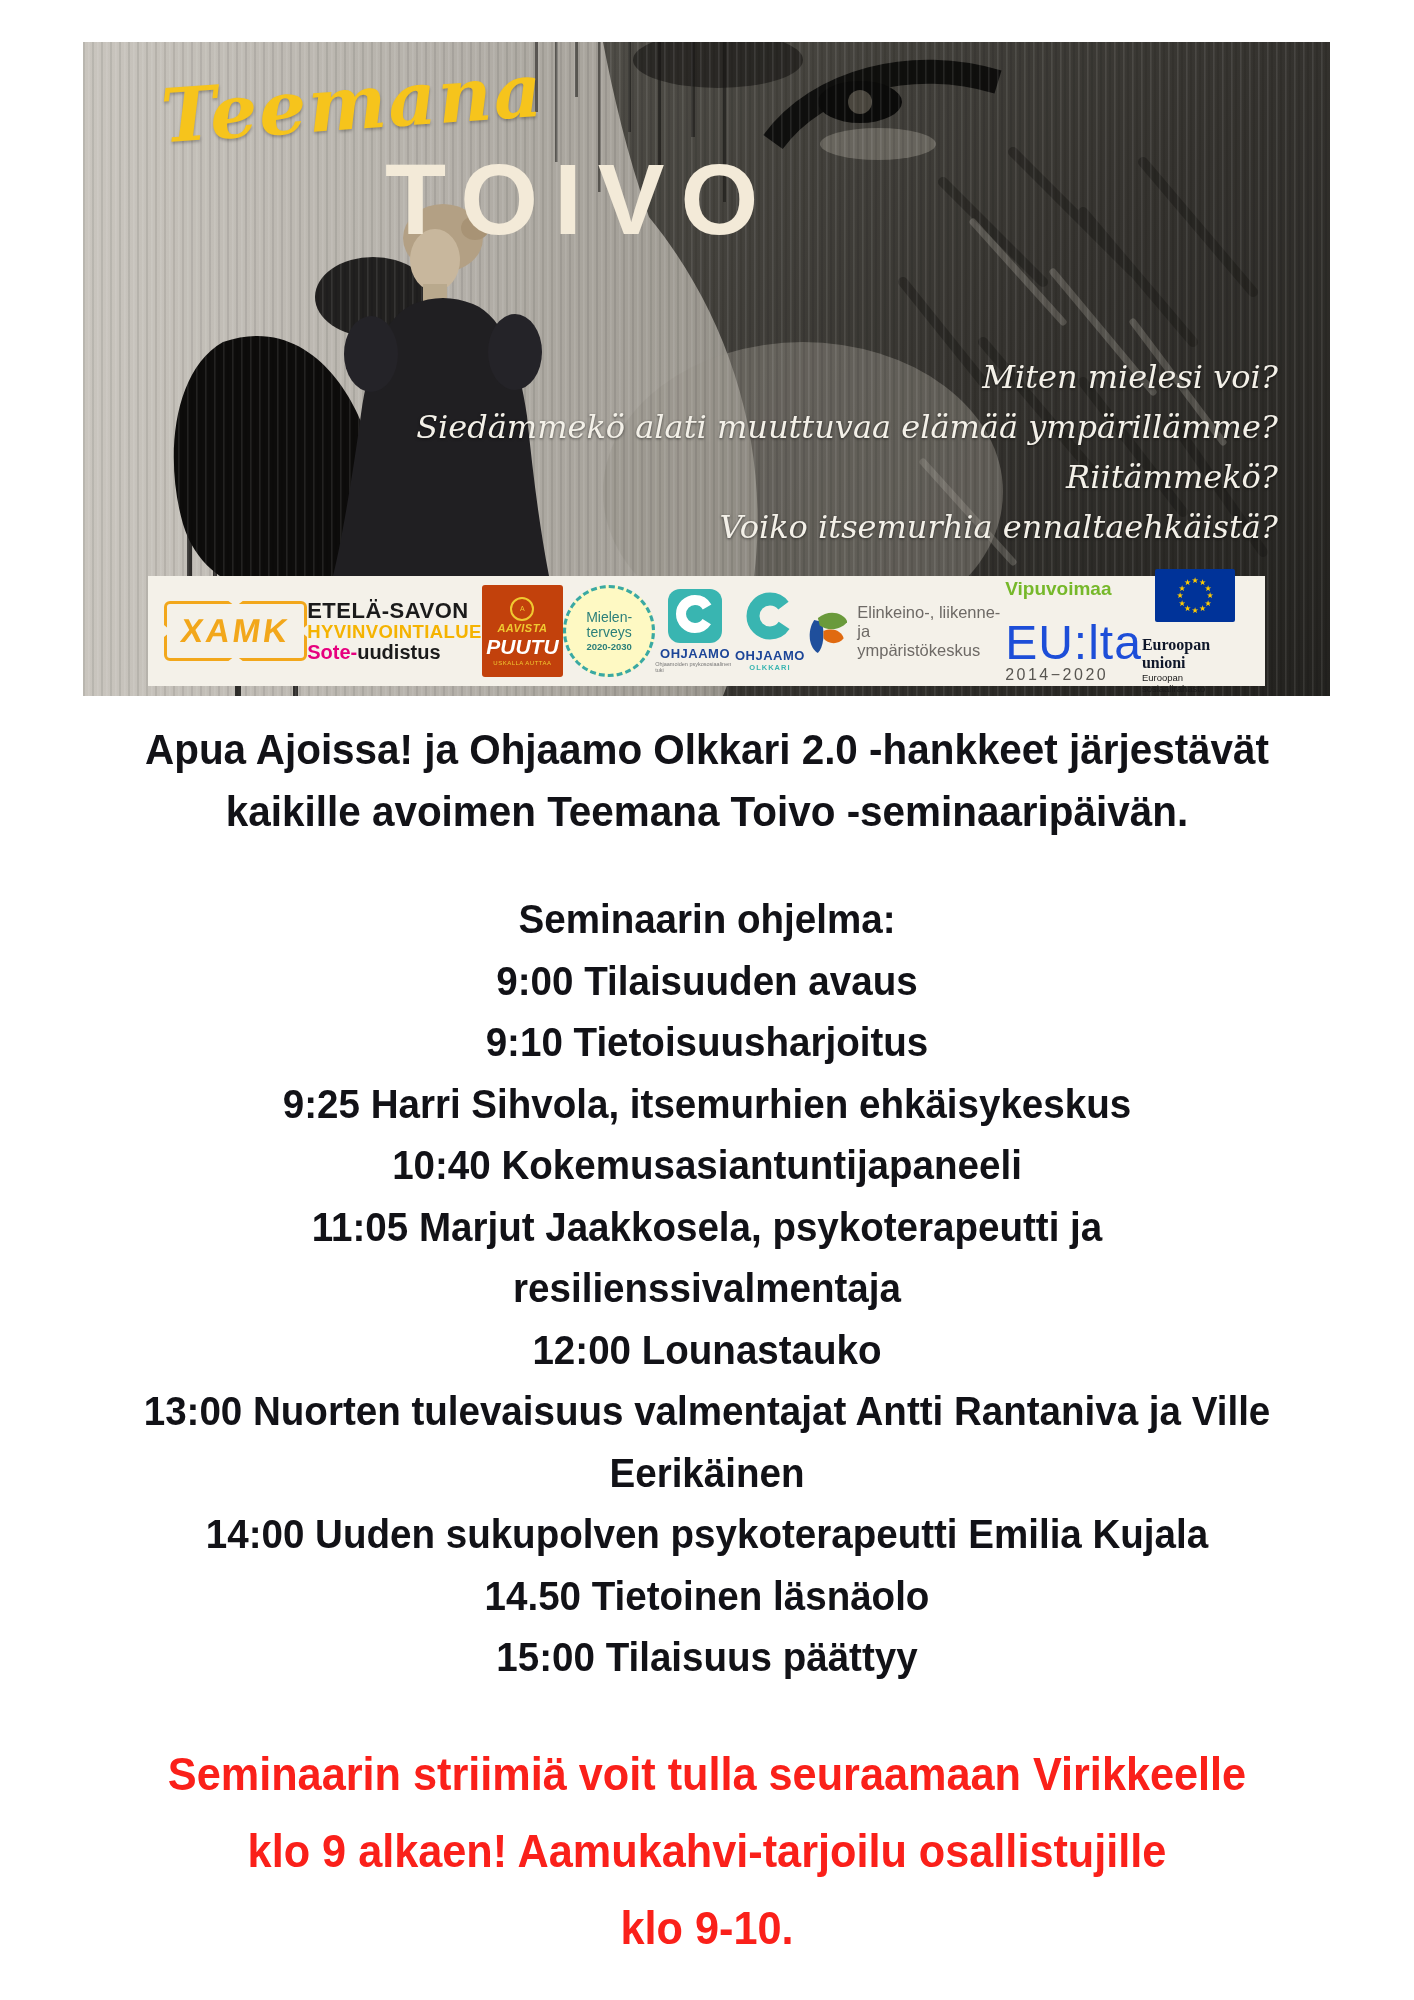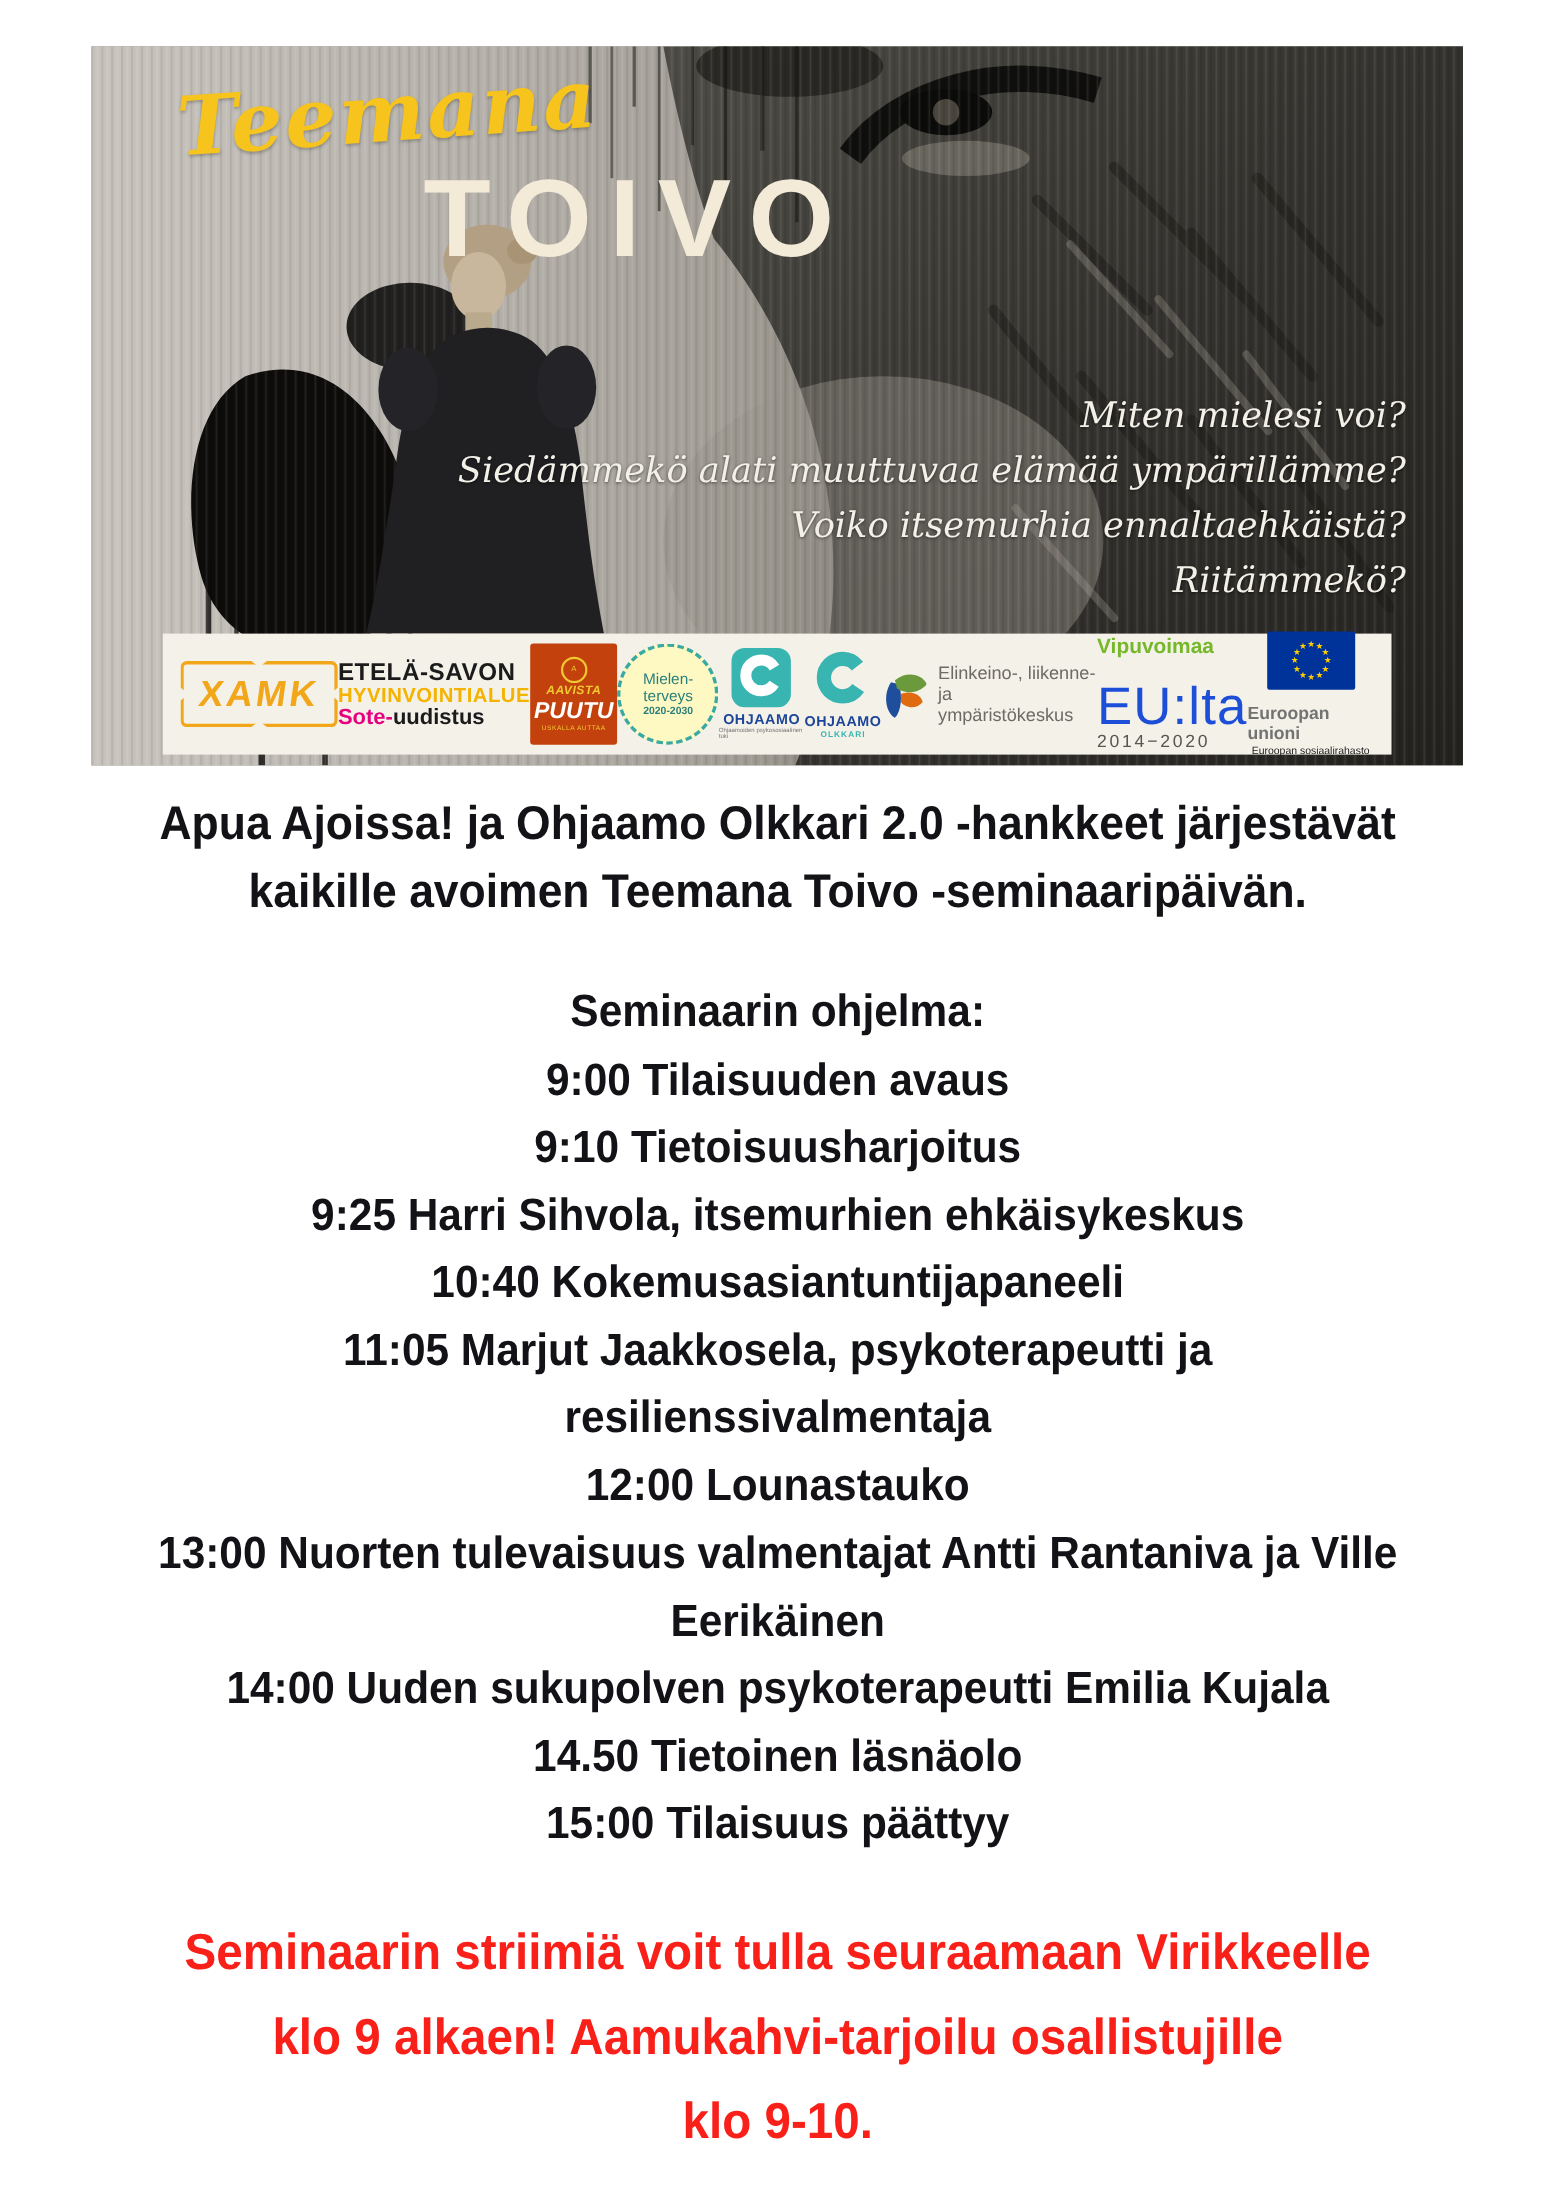--- a/index.html
+++ b/index.html
@@ -73,21 +73,21 @@
   .oh-label{font-size:13px;font-weight:800;color:#1c4598;letter-spacing:.5px;margin-top:3px;}
   .oh-sub{font-size:5.5px;color:#777;}
   .oh-sub.teal{font-size:7.5px;font-weight:800;color:#39b5b1;letter-spacing:1px;}
   .ely{flex-direction:row;gap:10px;}
   .ely-text{font-size:16.5px;color:#6e6a66;line-height:19px;}
   .vipu{align-items:flex-start;line-height:1;}
   .v1{font-size:19px;font-weight:800;color:#76b82a;}
   .v2{font-size:48px;color:#1d4ed8;letter-spacing:1px;margin-top:21px;}
   .v3{font-size:16px;color:#585651;letter-spacing:2.5px;}
   .eu-flag{width:80px;height:53px;background:#003399;border-radius:2px;position:relative;}
-  .eu1{font-size:16px;font-weight:600;color:#737373;margin-top:14px;}
+  .eu1{font-size:16px;font-weight:600;color:#0f172a;margin-top:14px;font-family:Liberation Serif, serif;}
   .eu2{font-size:9.5px;color:#1a1a1a;}
   
   .intro{
     position:absolute;top:718px;left:0;width:1414px;text-align:center;
     font-size:43px;font-weight:bold;color:#121217;line-height:62px;
     transform:scaleX(.94);transform-origin:50% 0;white-space:nowrap;
   }
   .program{
     position:absolute;top:889px;left:0;width:1414px;text-align:center;
     font-size:41px;font-weight:bold;color:#121217;line-height:61.5px;
@@ -189,22 +189,22 @@
         <ellipse cx="432" cy="310" rx="27" ry="38" fill="#242328"></ellipse>
       </g>
     </svg>
 
     <div class="kicker">Teemana</div>
     <div class="title">TOIVO</div>
     <div class="questions">
 
     <div>Miten mielesi voi?</div>
         <div>Siedämmekö alati muuttuvaa elämää ympärillämme?</div>
+        <div>Riitämmekö?</div>
         <div>Voiko itsemurhia ennaltaehkäistä?</div>
-        <div>Riitämmekö?</div>
       </div>
 
     <div class="logo-strip">
 
       <div class="logo">
         <div class="xamk-box">
           <span>XAMK</span>
         </div>
       </div>
 

